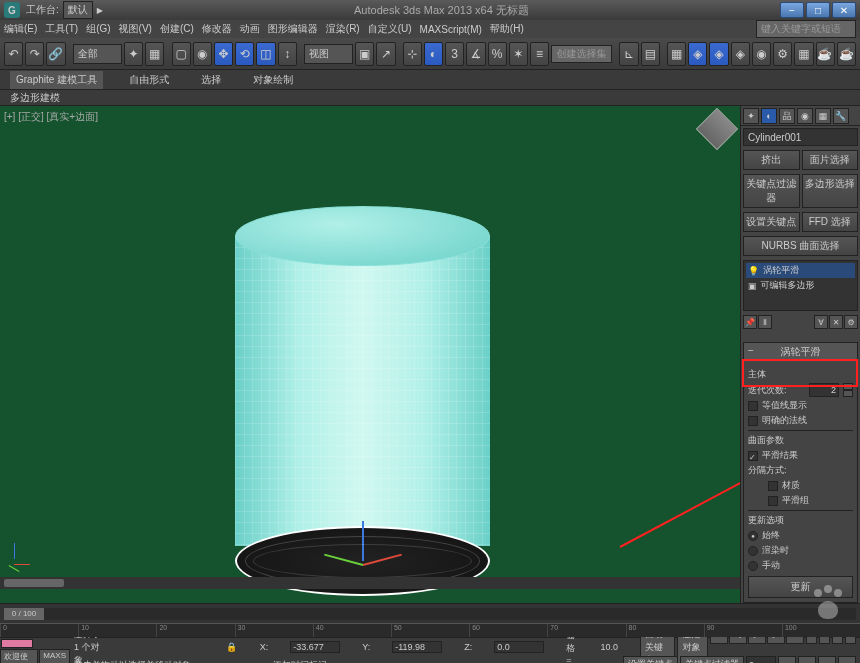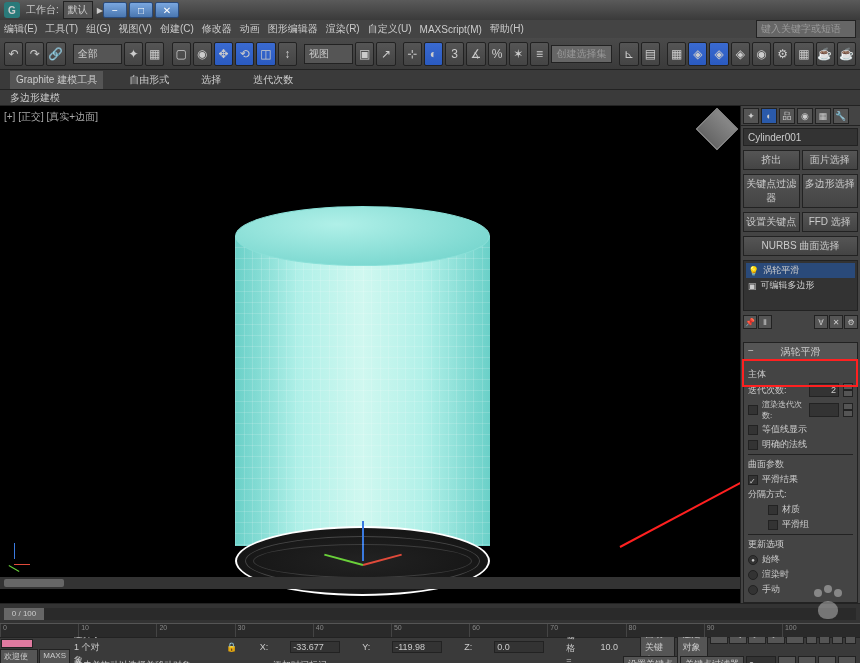--- a/index.html
+++ b/index.html
@@ -29,21 +29,21 @@
     .tb-dropdown { background: #555; border: 1px solid #222; padding: 2px 4px; font-size: 10px; color: #ccc; width: 60px; }
     
     
     .ribbon { height: 20px; background: #3a3a3a; display: flex; align-items: center; gap: 20px; padding: 0 10px; border-bottom: 1px solid #222; }
     .ribbon-tab { font-size: 10px; cursor: pointer; padding: 2px 6px; }
     .ribbon-tab.active { background: #555; }
     .sub-ribbon { height: 16px; background: #3a3a3a; display: flex; align-items: center; padding: 0 10px; font-size: 10px; border-bottom: 1px solid #222; }
     
     
     .main { display: flex; height: 497px; }
-    .viewport { flex: 1; background: #000000; position: relative; overflow: hidden; }
+    .viewport { flex: 1; background: #14532d; position: relative; overflow: hidden; }
     .viewport-label { position: absolute; top: 4px; left: 4px; font-size: 10px; color: #aaa; }
     .viewcube { position: absolute; top: 8px; right: 8px; width: 30px; height: 30px; background: linear-gradient(#888, #666); transform: rotate(45deg); border: 1px solid #aaa; }
     
     
     .cylinder { position: absolute; left: 235px; top: 100px; width: 255px; height: 390px; }
     .cyl-top { width: 255px; height: 60px; background: radial-gradient(ellipse at 40% 30%, #b0f0e8, #6ad0c8); border-radius: 50%; position: absolute; top: 0; border: 1px solid #8ae0d8; }
     .cyl-body { width: 255px; height: 310px; background: linear-gradient(90deg, #6ad0c8, #b0f0e8, #d0f8f0, #b0f0e8, #6ad0c8); position: absolute; top: 30px; overflow: hidden; }
     .cyl-grid-v { position: absolute; top: 0; bottom: 0; width: 1px; background: rgba(255,255,255,0.15); }
     .cyl-grid-h { position: absolute; left: 0; right: 0; height: 1px; background: rgba(255,255,255,0.15); }
     .cyl-bottom { width: 255px; height: 70px; position: absolute; bottom: 0; border-radius: 50%; background: radial-gradient(ellipse, #222, #111); border: 2px solid #fff; }
@@ -133,20 +133,21 @@
 </head>
 <body>
 
 <div class="title-bar">
   <div class="app-icon">G</div>
   <div class="title-section">
     <span class="title-label">工作台:</span>
     <span class="title-dropdown">默认</span>
     <span style="font-size:8px">▶</span>
   </div>
+  <div class="title-center">Autodesk 3ds Max 2013 x64   无标题</div>
   <div class="win-controls">
     <div class="win-btn">−</div>
     <div class="win-btn">□</div>
     <div class="win-btn">✕</div>
   </div>
 </div>
 
 <div class="menu-bar">
   <span class="menu-item">编辑(E)</span>
   <span class="menu-item">工具(T)</span>
@@ -203,21 +204,21 @@
   <div class="tb-btn">⚙</div>
   <div class="tb-btn">▦</div>
   <div class="tb-btn">☕</div>
   <div class="tb-btn">☕</div>
 </div>
 
 <div class="ribbon">
   <span class="ribbon-tab active">Graphite 建模工具</span>
   <span class="ribbon-tab">自由形式</span>
   <span class="ribbon-tab">选择</span>
-  <span class="ribbon-tab">迭代次数</span>
+  <span class="ribbon-tab">对象绘制</span>
 </div>
 <div class="sub-ribbon">
   <span>多边形建模</span>
 </div>
 
 <div class="main">
   <div class="viewport">
     <div class="viewport-label">[+] [正交] [真实+边面]</div>
     <div class="viewcube"></div>
 
@@ -363,29 +364,20 @@
         <div class="rollout-row">
           <span class="rollout-label">迭代次数:</span>
           <input class="spinner" value="2" style="">
           <div class="spinner-btns">
               <div class="spin-up"></div>
               <div class="spin-down"></div>
             </div>
         </div>
         <div class="rollout-row">
           <span class="checkbox"></span>
-          <span class="rollout-label" style="font-size:8px">渲染迭代次数:</span>
-          <input class="spinner" value="" style="">
-          <div class="spinner-btns">
-              <div class="spin-up"></div>
-              <div class="spin-down"></div>
-            </div>
-        </div>
-        <div class="rollout-row">
-          <span class="checkbox"></span>
           <span>等值线显示</span>
         </div>
         <div class="rollout-row">
           <span class="checkbox"></span>
           <span>明确的法线</span>
         </div>
         <div class="hr"></div>
         <div class="group-title">曲面参数</div>
         <div class="rollout-row">
           <span class="checkbox checked"></span>
@@ -407,20 +399,21 @@
           <span>始终</span>
         </div>
         <div class="rollout-row">
           <span class="radio"></span>
           <span>渲染时</span>
         </div>
         <div class="rollout-row">
           <span class="radio"></span>
           <span>手动</span>
         </div>
+        <div class="update-btn">更新</div>
       </div>
     </div>
   </div>
 </div>
 
 <div class="timeline">
   <div class="time-slider">
     <div class="time-thumb">0 / 100</div>
   </div>
 </div>

